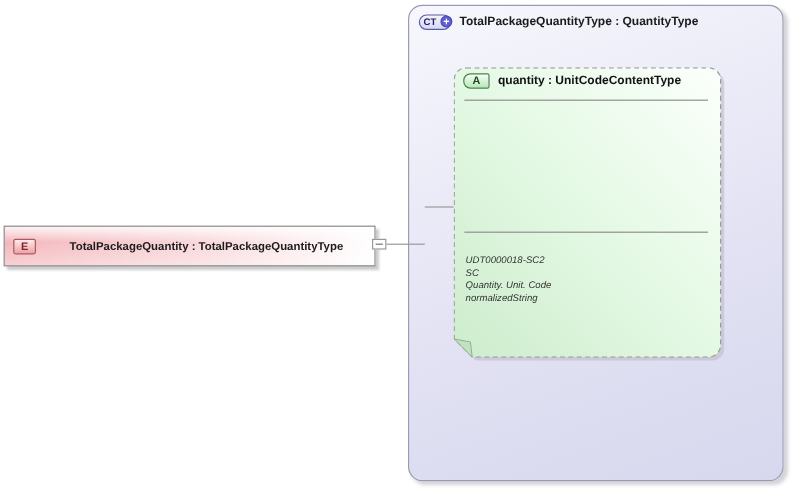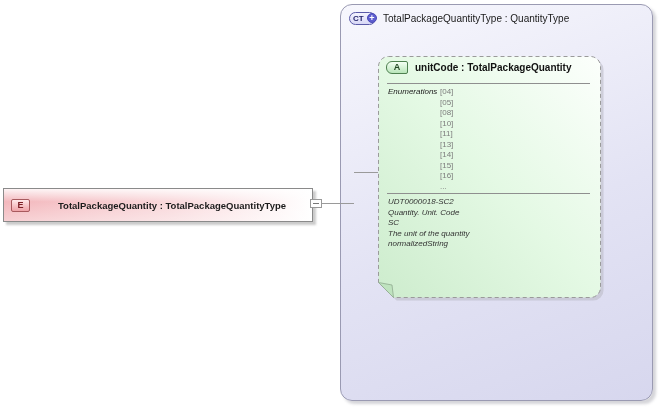--- a/index.html
+++ b/index.html
@@ -34,21 +34,21 @@
   #conn2{left:354px;top:172px;width:24px;}
   
   .outer-box{
     position:absolute;left:340px;top:4px;width:313px;height:397px;box-sizing:border-box;
     border:1px solid #9a9ab2;border-radius:12px;
     background:linear-gradient(160deg,#f7f7fd 0%,#e3e3f4 55%,#d7d7ee 100%);
     box-shadow:3px 3px 3px rgba(150,150,160,.4);z-index:1;
   }
   .box-header{position:absolute;display:flex;align-items:center;gap:7px;white-space:nowrap;}
   .outer-box>.box-header{left:8px;top:7px;}
-  .box-title{font-size:10px;font-weight:normal;color:#1a1a1a;}
+  .box-title{font-size:10px;font-weight:bold;color:#1a1a1a;}
   .icon-ct{
     position:relative;flex:0 0 auto;width:27px;height:13px;box-sizing:border-box;
     border:1.5px solid #5a5aa8;border-radius:7px;
     background:linear-gradient(180deg,#f4f4fe 0%,#d8d8f6 100%);
     display:flex;align-items:center;padding-left:3px;
   }
   .ct-label{font-size:8px;font-weight:bold;color:#24246a;letter-spacing:0px;}
   .ct-plus{
     position:absolute;right:-2px;top:0px;width:10px;height:10px;box-sizing:border-box;
     border:1px solid #4a4ab8;border-radius:50%;background:#5e5ecf;
@@ -64,21 +64,21 @@
     background:linear-gradient(180deg,#f4fff4 0%,#b9e6ba 100%);
     color:#234623;font-size:9px;font-weight:bold;line-height:11px;text-align:center;
   }
   .attr-title{font-size:10px;font-weight:bold;color:#111;}
   .note-sep{position:absolute;left:9px;height:1px;width:203px;background:#8f8f8f;}
   #note-sep1{top:27px;}
   #note-sep2{top:137px;}
   .enum-section{position:absolute;left:10px;top:31px;display:flex;}
   .enum-label{width:52px;font-style:italic;font-size:8px;line-height:10.5px;color:#222;}
   .enum-values{font-size:8px;line-height:10.5px;color:#7c7c7c;}
-  .attr-doc{position:absolute;left:10px;top:141px;width:206px;font-style:italic;font-size:8px;line-height:10.5px;color:#333;}
+  .attr-doc{position:absolute;left:10px;top:156px;width:206px;font-style:italic;font-size:8px;line-height:10.5px;color:#333;}
   .attr-doc div{white-space:nowrap;}
 </style>
 </head>
 <body>
 
 <div id="canvas">
 
   <div class="element-box">
     <span class="icon-e">E</span>
     <span class="element-title">TotalPackageQuantity : TotalPackageQuantityType</span>
@@ -107,41 +107,25 @@
           <stop offset="0.5" stop-color="#e4f9e4"></stop>
           <stop offset="1" stop-color="#fcfffc"></stop>
         </linearGradient>
       </defs>
       <path d="M10.5,0.5 H212.5 A10,10 0 0 1 222.5,10.5 V231.5 A10,10 0 0 1 212.5,241.5 H15.5 L0.5,226.5 V10.5 A10,10 0 0 1 10.5,0.5 Z" transform="translate(3,3)" fill="#bcbcc8" opacity="0.6" stroke="none"></path>
       <path d="M10.5,0.5 H212.5 A10,10 0 0 1 222.5,10.5 V231.5 A10,10 0 0 1 212.5,241.5 H15.5 L0.5,226.5 V10.5 A10,10 0 0 1 10.5,0.5 Z" fill="url(#noteg)" stroke="#9a9a9a" stroke-width="1" stroke-dasharray="4 3"></path>
       <path d="M0.5,226.5 L15.5,241.5 L14,229 Z" fill="#bfe3bf" stroke="#8faa8f" stroke-width="0.8"></path>
     </svg>
     <div class="note-header">
       <span class="icon-a">A</span>
-      <span class="attr-title">unitCode : TotalPackageQuantity</span>
+      <span class="attr-title">quantity : UnitCodeContentType</span>
     </div>
     <div class="note-sep" id="note-sep1"></div>
-    <div class="enum-section">
-      <div class="enum-label">Enumerations</div>
-      <div class="enum-values">
-          <div>[04]</div>
-          <div>[05]</div>
-          <div>[08]</div>
-          <div>[10]</div>
-          <div>[11]</div>
-          <div>[13]</div>
-          <div>[14]</div>
-          <div>[15]</div>
-          <div>[16]</div>
-          <div>...</div>
-        </div>
-    </div>
     <div class="note-sep" id="note-sep2"></div>
     <div class="attr-doc">
         <div>UDT0000018-SC2</div>
+        <div>SC</div>
         <div>Quantity. Unit. Code</div>
-        <div>SC</div>
-        <div>The unit of the quantity</div>
         <div>normalizedString</div>
       </div>
   </div>
 
 </div>
 
 </body></html>

